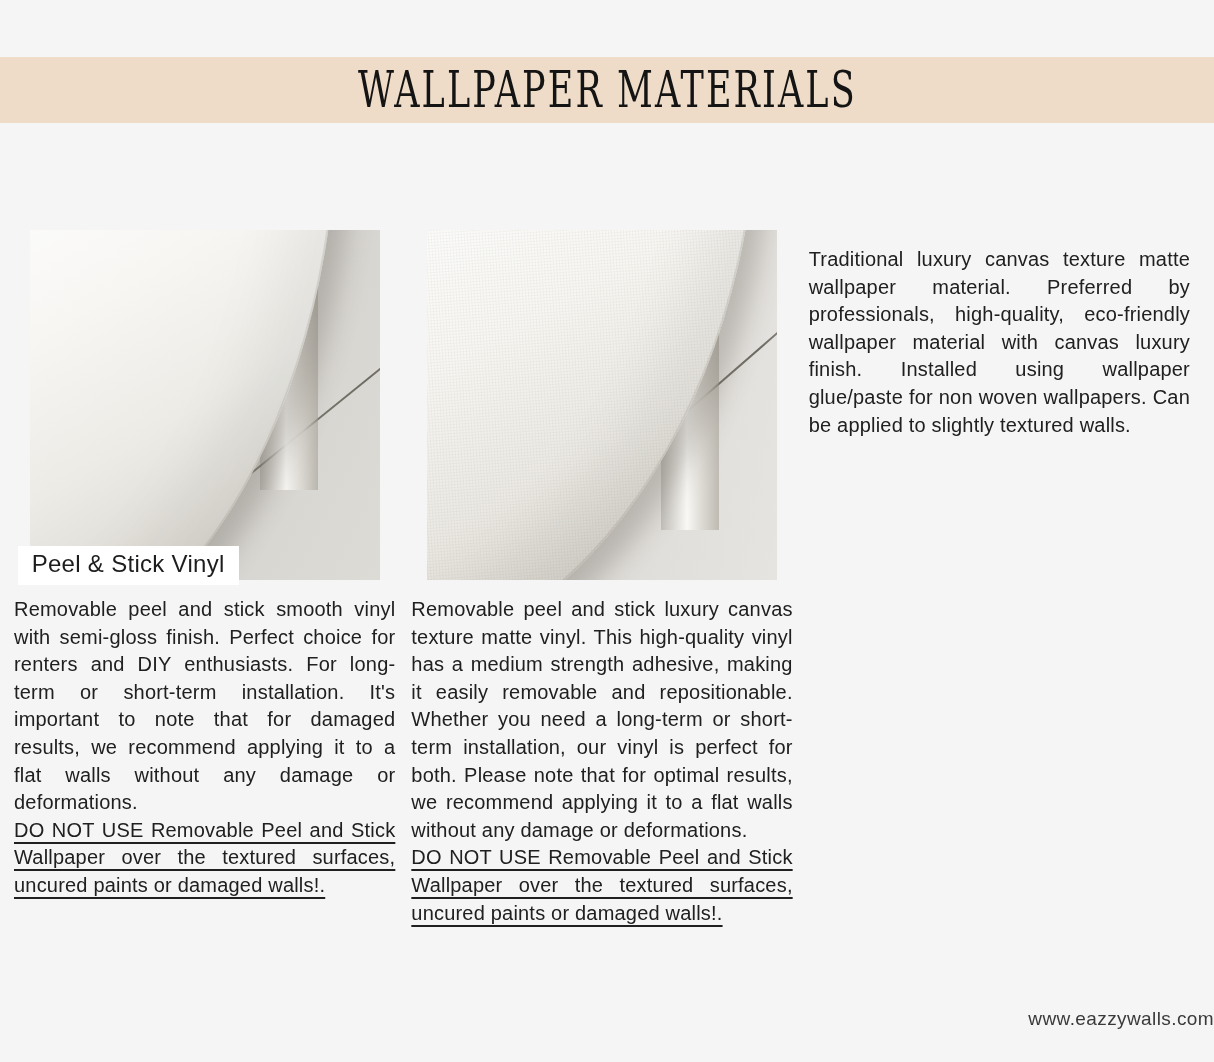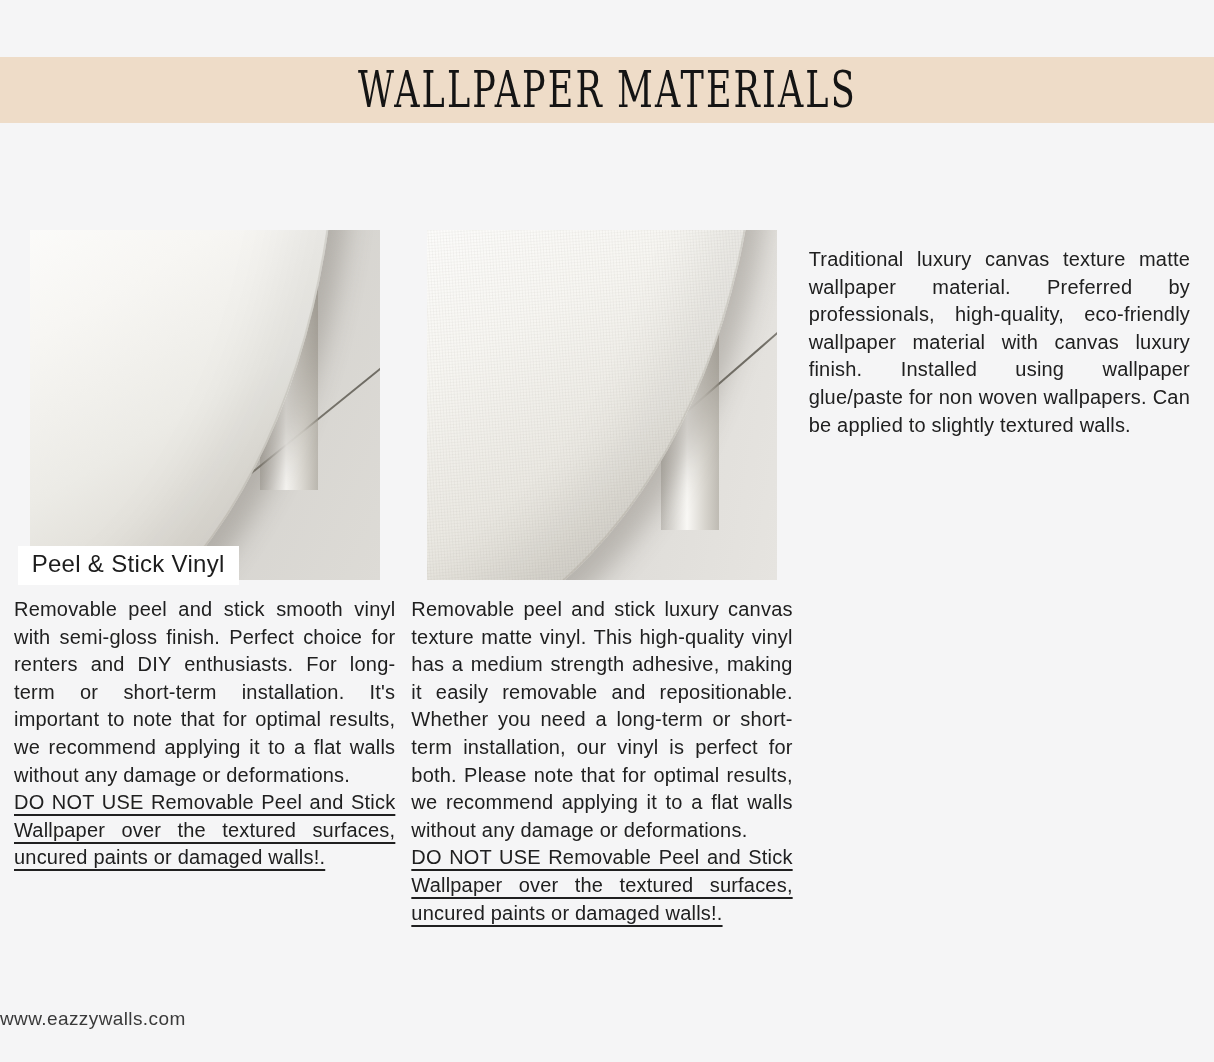--- a/index.html
+++ b/index.html
@@ -136,21 +136,21 @@
     text-decoration: underline;
     text-decoration-thickness: 1.5px;
     text-underline-offset: 5px;
   }
   .warn:empty { display: none; }
 
   
   .footer {
     position: absolute;
     left: 0; right: 0; top: 1008px;
-    text-align: left;
+    text-align: right;
   }
   .site {
     font-size: 19px;
     letter-spacing: 0.4px;
     color: #3a3a3a;
   }
 </style>
 </head>
 <body>
 
@@ -164,21 +164,21 @@
 
     <section class="column">
       <div class="photo photo--vinyl">
         <div class="photo-art">
           <div class="p-seam"></div>
           <div class="p-roll"></div>
           <div class="p-curl"></div>
         </div>
         <div class="label">Peel &amp; Stick Vinyl</div>
       </div>
-      <p class="desc">Removable peel and stick smooth vinyl with semi-gloss finish. Perfect choice for renters and DIY enthusiasts. For long-term or short-term installation. It's important to note that for optimal results, we recommend applying it to a flat walls without any damage or deformations.</p>
+      <p class="desc">Removable peel and stick smooth vinyl with semi-gloss finish. Perfect choice for renters and DIY enthusiasts. For long-term or short-term installation. It's important to note that for damaged results, we recommend applying it to a flat walls without any damage or deformations.</p>
       <p class="warn">DO NOT USE Removable Peel and Stick Wallpaper over the textured surfaces, uncured paints or damaged walls!.</p>
     </section>
 
     <section class="column">
       <div class="photo photo--pscanvas">
         <div class="photo-art">
           <div class="p-seam"></div>
           <div class="p-roll"></div>
           <div class="p-curl"></div>
         </div>

